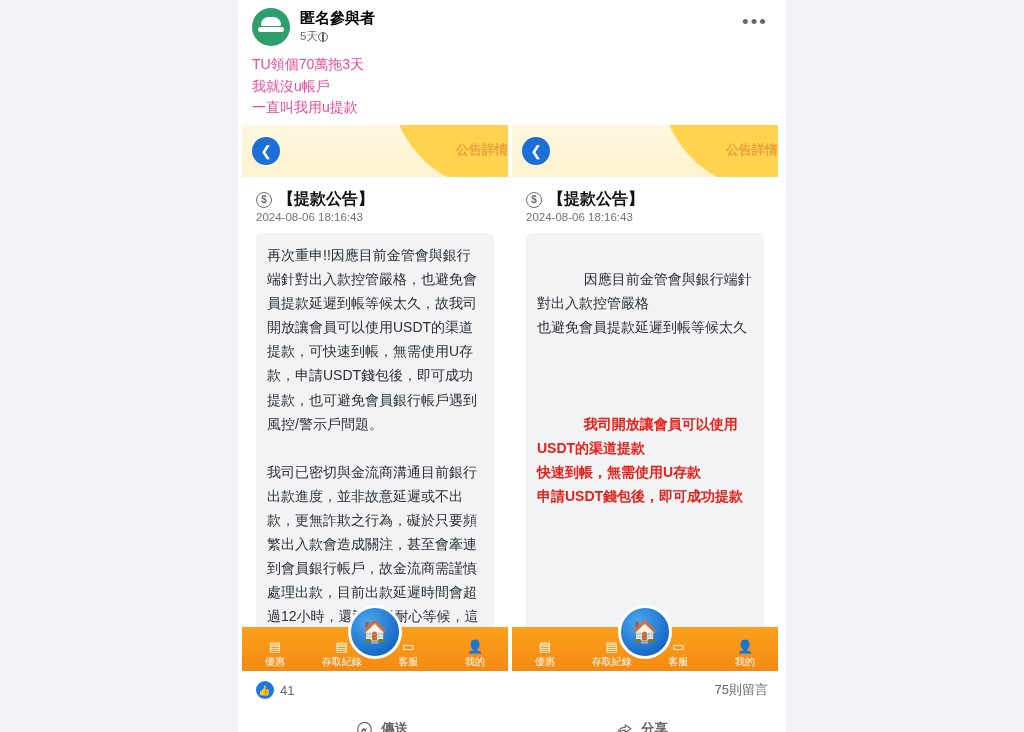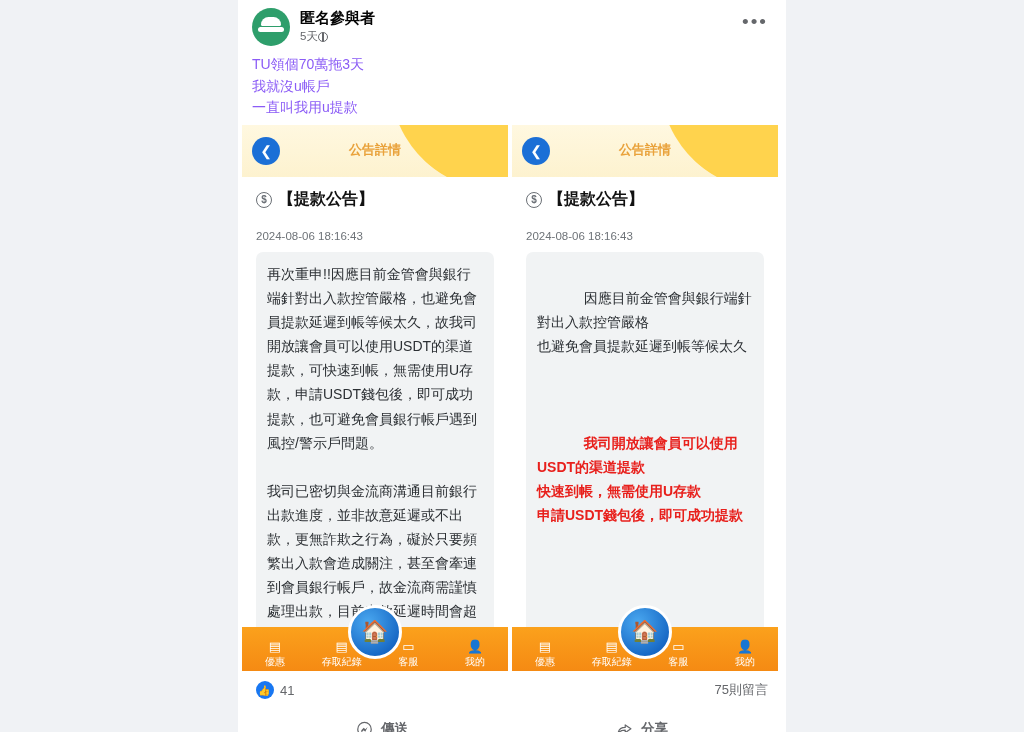--- a/index.html
+++ b/index.html
@@ -92,21 +92,21 @@
     right: 18px; top: 12px;
     color: #65676b;
     font-size: 19px;
     letter-spacing: 2px;
     line-height: 1;
     cursor: pointer;
   }
   .post-text {
     padding: 8px 14px 6px 14px;
     font-size: 14px;
-    color: #8b5cf6;
+    color: #ec4899;
     line-height: 1.55;
     white-space: pre-wrap;
   }
   
   .images-row {
     display: flex;
     gap: 4px;
     padding: 0 4px;
     flex: 0 0 auto;
   }
@@ -151,21 +151,21 @@
     border-radius: 50%;
     background: #1b6fd6;
     color: #fff;
     font-size: 14px;
     display: flex; align-items: center; justify-content: center;
     cursor: pointer;
   }
   .shot-title {
     position: absolute;
     left: 0; right: 0; top: 16px;
-    text-align: center;
+    text-align: right;
     font-size: 13px;
     font-weight: bold;
     color: #e9a23b;
   }
   .shot-body {
     padding: 12px 14px 0 14px;
     background: #ffffff;
     height: 494px;
     position: relative;
   }
@@ -185,21 +185,21 @@
     flex: 0 0 auto;
   }
   .notice-title {
     font-size: 16px;
     font-weight: bold;
     color: #111;
   }
   .notice-date {
     font-size: 11.5px;
     color: #6e7378;
-    margin-top: 20px;
+    margin-top: 1px;
     margin-bottom: 10px;
   }
   .panel {
     background: #f1f3f4;
     border-radius: 7px;
     padding: 10px 11px;
     font-size: 14px;
     line-height: 1.72;
     color: #2b2f33;
     white-space: pre-wrap;

